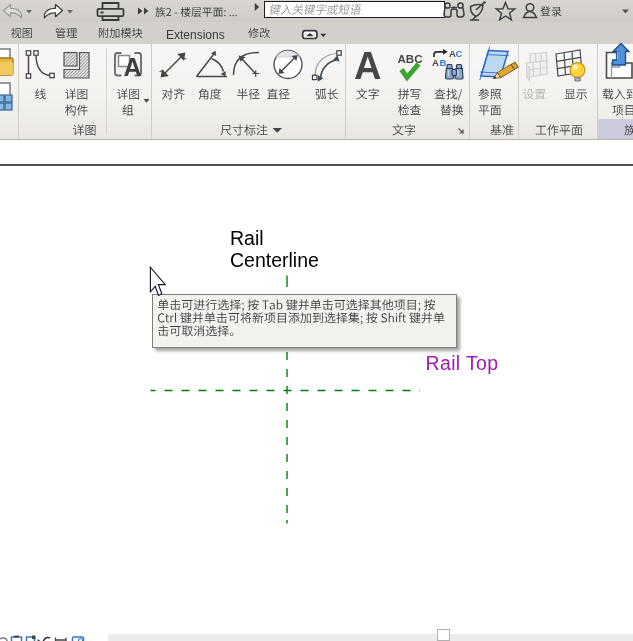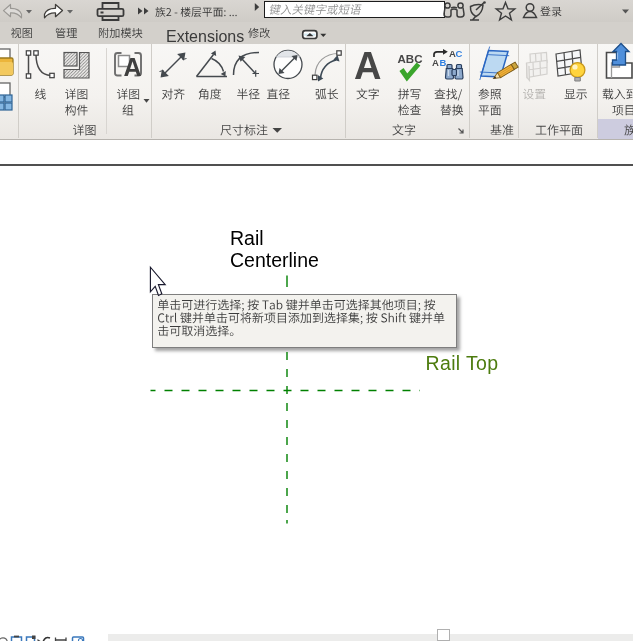--- a/index.html
+++ b/index.html
@@ -5,39 +5,39 @@
   .abs {position:absolute}
 </style></head>
 <body>
 <div class="abs" style="left:0;top:0;width:633px;height:641px;background:#fff"></div>
 
 <div class="abs" style="left:0;top:0;width:633px;height:22px;background:linear-gradient(#d9d6d2,#cfccc7)"></div>
 <div class="abs" style="left:0;top:22px;width:633px;height:22px;background:#d3d0cb"></div>
 
 <div class="abs" style="left:263.5px;top:0.5px;width:181.5px;height:17px;background:#fff;border:1.5px solid #1c1c1c"></div>
 
-<div class="abs" style="left:166px;top:28px;font-size:16px;color:#3b3b3b">Extensions</div>
+<div class="abs" style="left:166px;top:28px;font-size:12px;color:#3b3b3b">Extensions</div>
 
 <div class="abs" style="left:0;top:44px;width:633px;height:95px;background:linear-gradient(#f8f7f5 0%,#f4f2ef 55%,#eae7e3 100%)"></div>
 <div class="abs" style="left:0;top:139px;width:633px;height:1.3px;background:#b6b3ae"></div>
 
 <div class="abs" style="left:18px;top:44px;width:1px;height:94px;background:#d0cdc8"></div>
 <div class="abs" style="left:106px;top:48px;width:1px;height:86px;background:#d8d5d1"></div>
 <div class="abs" style="left:151px;top:44px;width:1px;height:94px;background:#d0cdc8"></div>
 <div class="abs" style="left:345px;top:44px;width:1px;height:94px;background:#d0cdc8"></div>
 <div class="abs" style="left:469px;top:44px;width:1px;height:94px;background:#d0cdc8"></div>
 <div class="abs" style="left:518px;top:44px;width:1px;height:94px;background:#d0cdc8"></div>
 <div class="abs" style="left:597px;top:44px;width:1px;height:94px;background:#d0cdc8"></div>
 
 <div class="abs" style="left:598px;top:119px;width:35px;height:20px;background:#cdccdf"></div>
 
 <div class="abs" style="left:0;top:164px;width:633px;height:2.2px;background:#505050"></div>
 
 <div class="abs" style="left:230px;top:228px;font-size:19.5px;line-height:21.5px;color:#000;z-index:10">Rail<br>Centerline</div>
-<div class="abs" style="left:425.5px;top:352px;font-size:19.5px;letter-spacing:0.35px;color:#4d7c0f;z-index:10">Rail Top</div>
+<div class="abs" style="left:425.5px;top:352px;font-size:19.5px;letter-spacing:0.35px;color:#a21caf;z-index:10">Rail Top</div>
 
 <div class="abs" style="left:151.5px;top:294px;width:305px;height:53.5px;background:#f3f2ee;border:1px solid #7e7e7e;box-shadow:3px 3px 3px rgba(90,90,90,0.55);z-index:40"></div>
 
 <div class="abs" style="left:108px;top:633.5px;width:525px;height:8px;background:#ececeb"></div>
 <div class="abs" style="left:437px;top:629px;width:13px;height:12px;background:#fff;border:1px solid #b0b0b0;z-index:45"></div>
 <svg width="633" height="641" viewBox="0 0 633 641" style="position:absolute;left:0;top:0;z-index:50">
     <defs>
       <path id="g002D" d="M46 -247H299V-311H46Z"></path>
       <path id="g002E" d="M135 13C168 13 196 -13 196 -51C196 -91 168 -117 135 -117C101 -117 73 -91 73 -51C73 -13 101 13 135 13Z"></path>
       <path id="g002F" d="M11 178H72L380 -792H320Z"></path>

